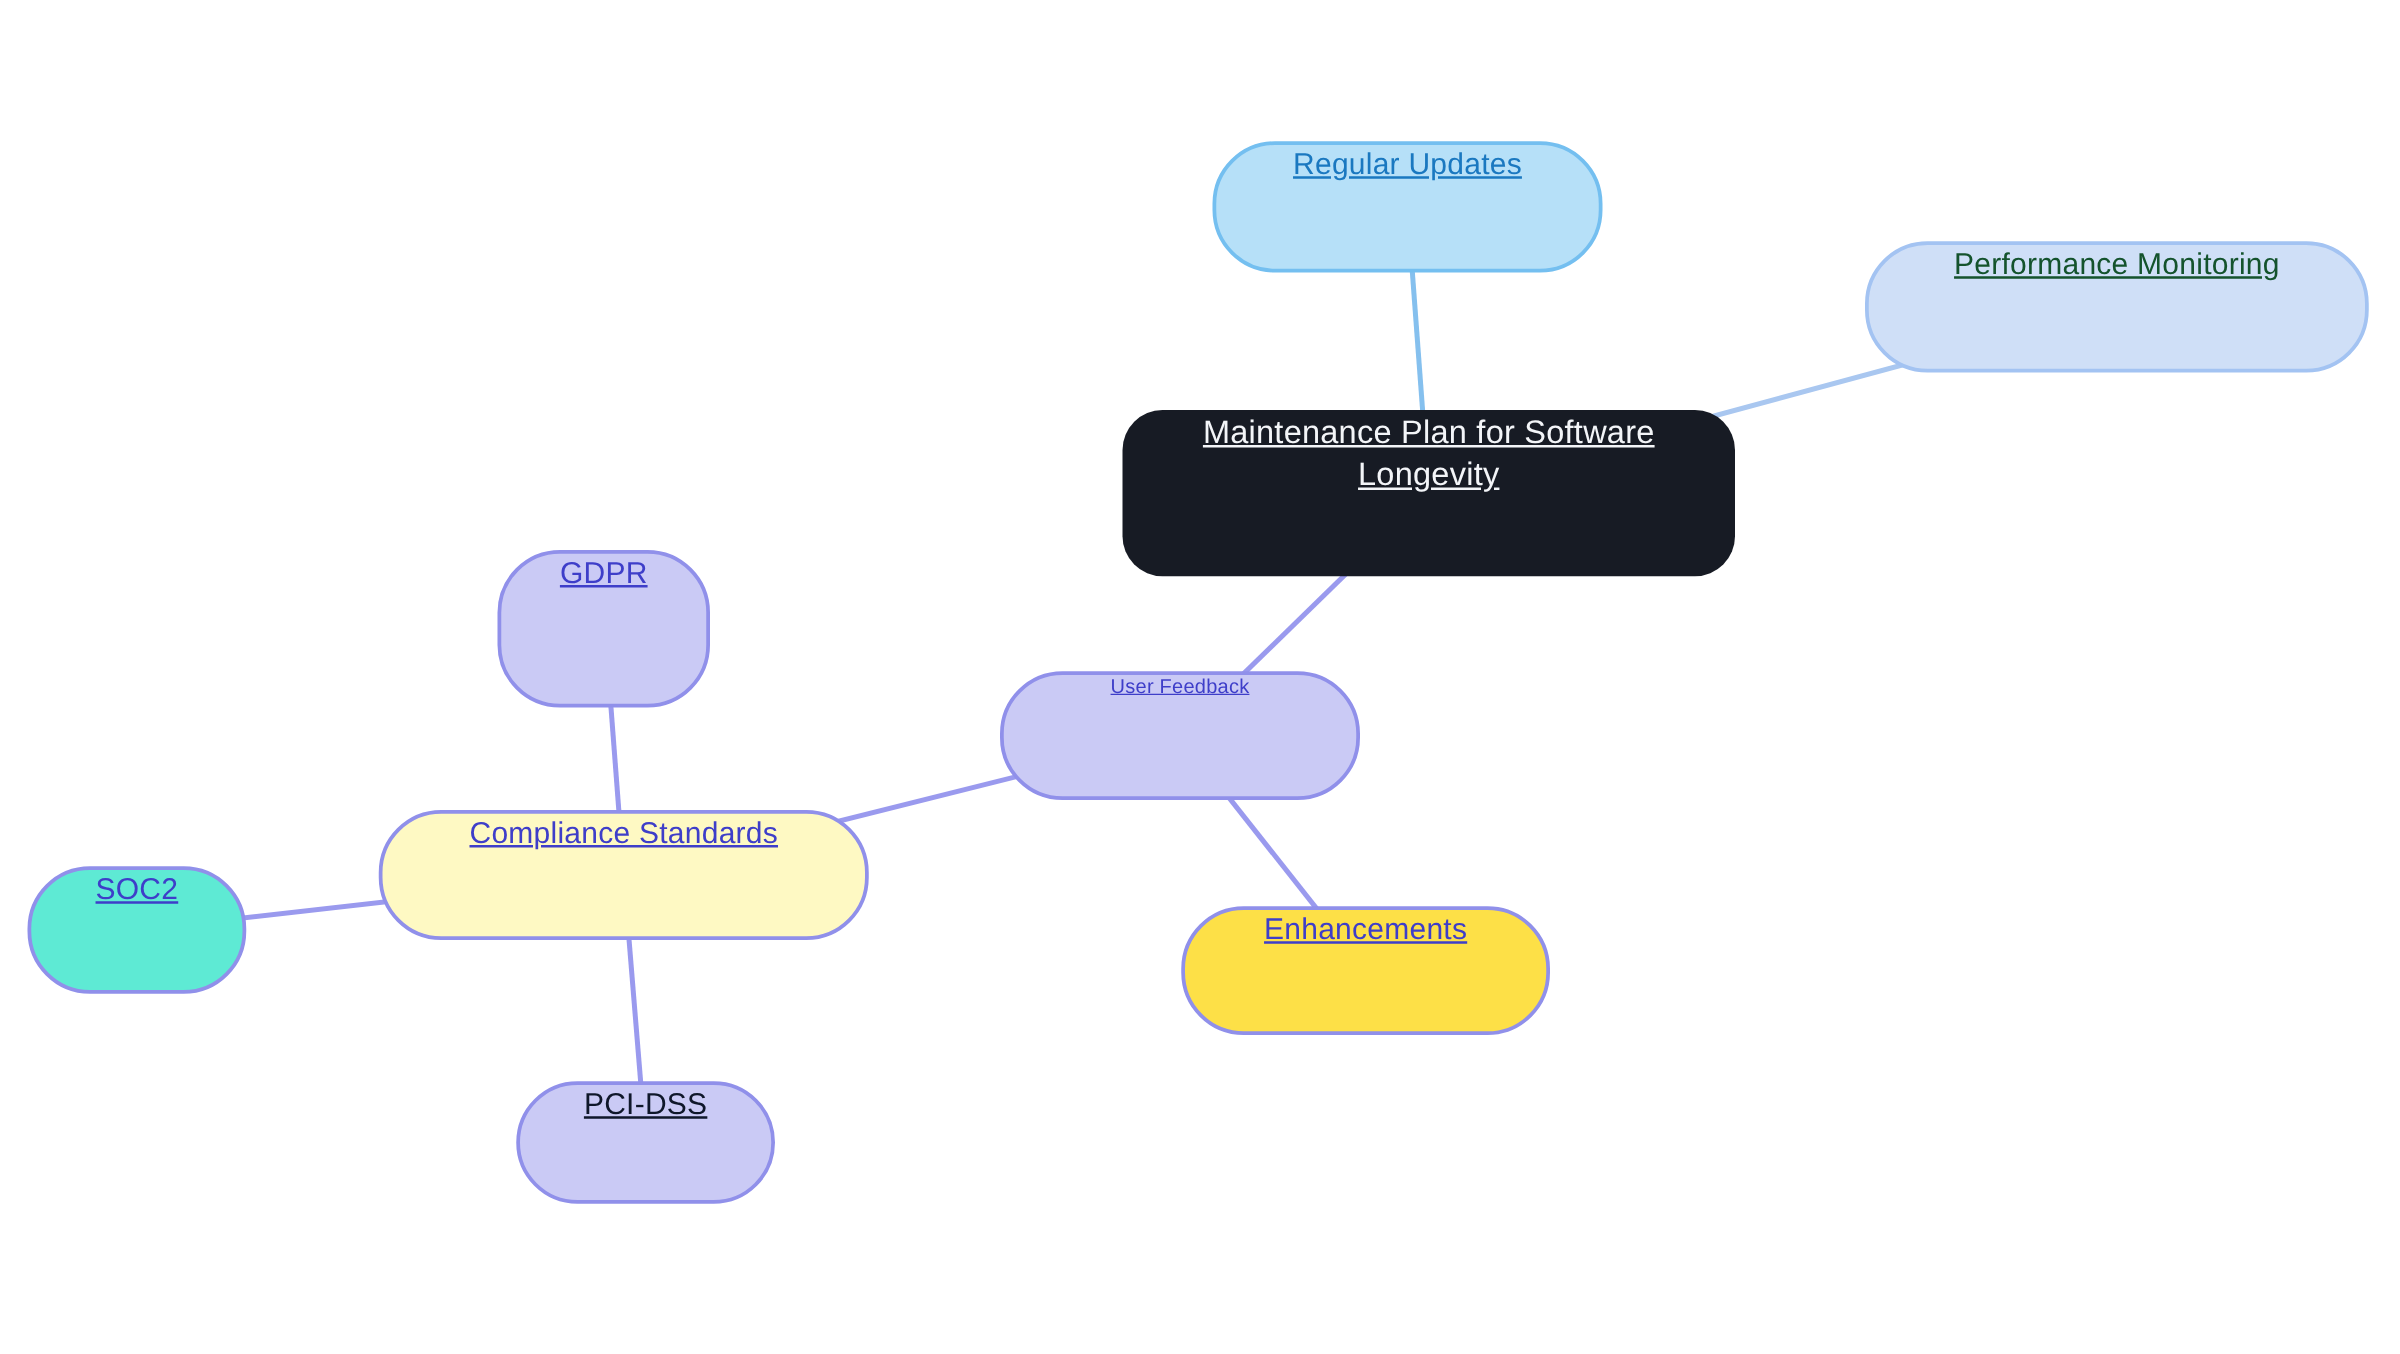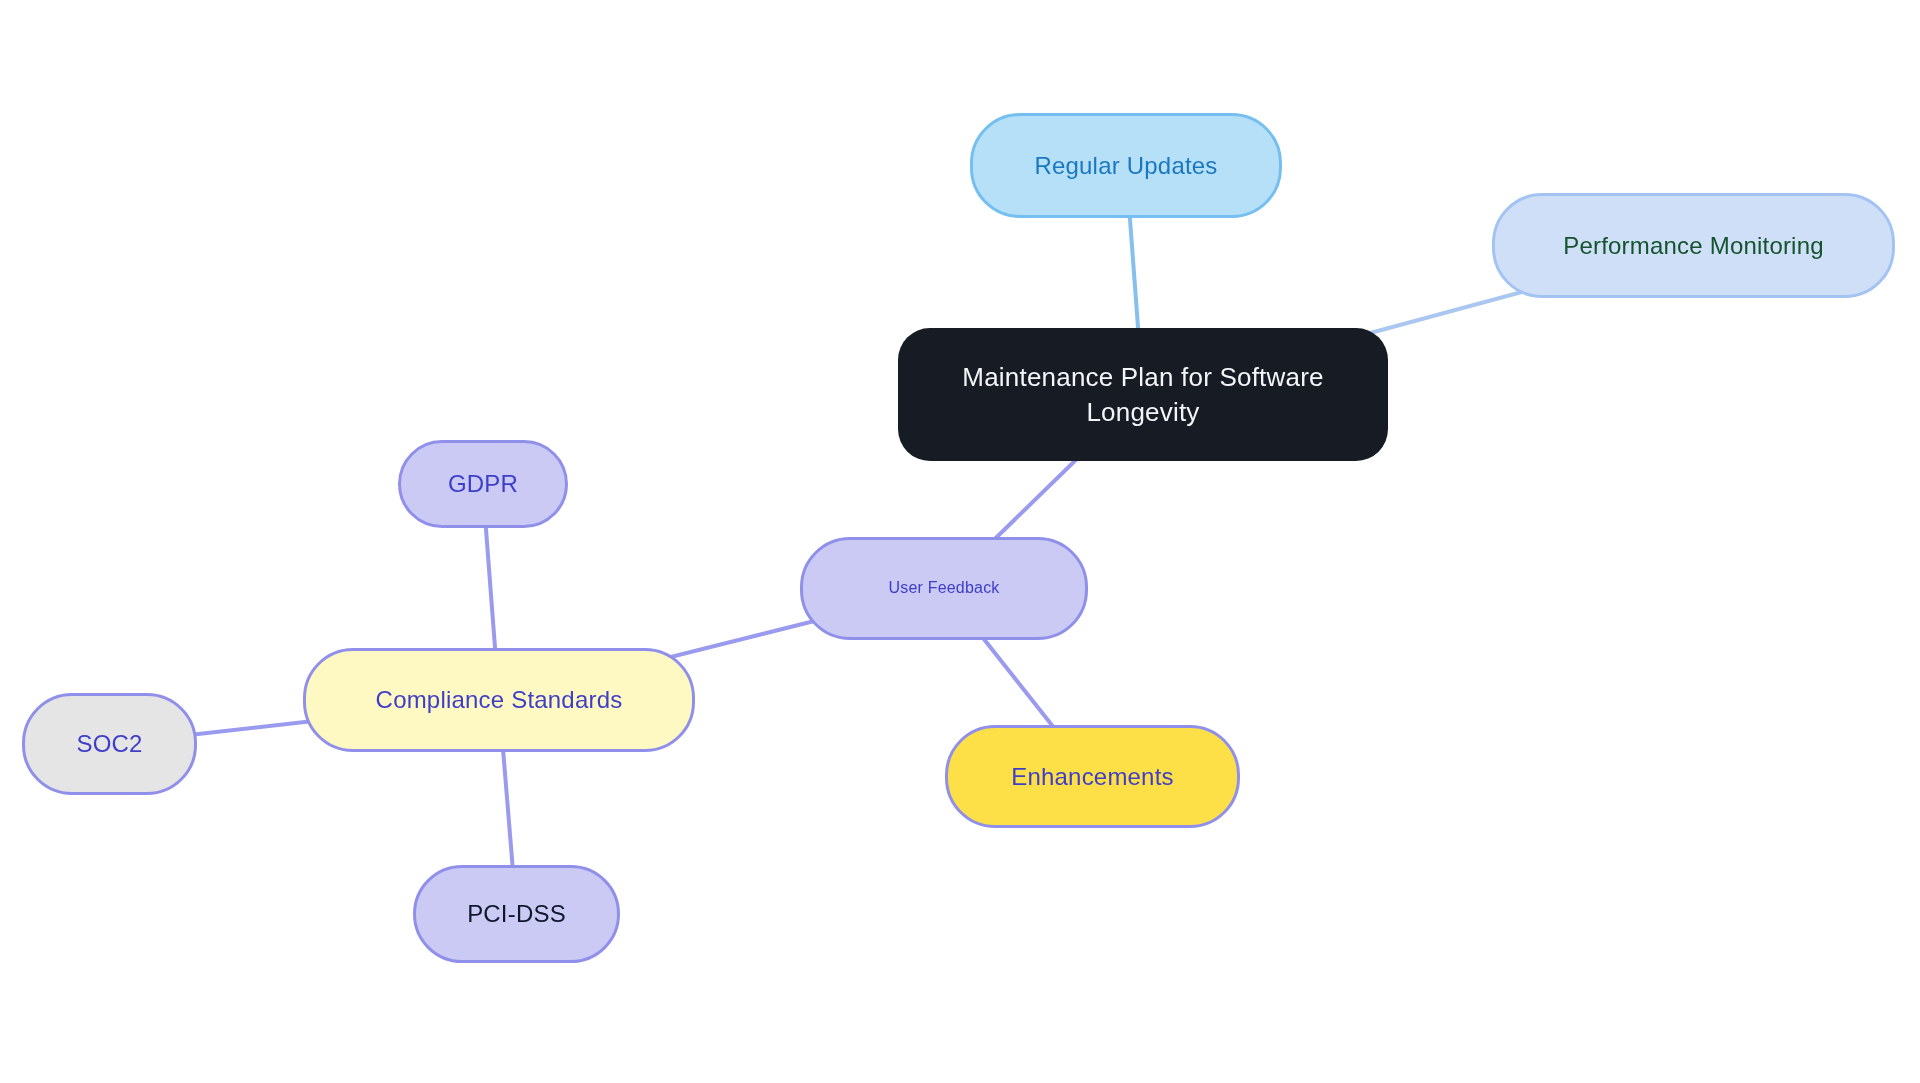--- a/index.html
+++ b/index.html
@@ -15,28 +15,28 @@
     background: #ffffff;
   }
   #edge-layer {
     position: absolute;
     left: 0; top: 0;
     width: 1920px; height: 1083px;
   }
   .node {
     position: absolute;
     display: flex;
-    align-items: center;
     justify-content: center;
     text-align: center;
     border-radius: 50px;
     line-height: 1.3;
     padding: 0 22px;
     cursor: default;
     letter-spacing: 0.2px;
+    text-decoration: underline;
   }
   .node--root {
     border-radius: 32px;
     line-height: 1.32;
   }
 </style>
 </head>
 <body>
 
 <div class="canvas">
@@ -62,22 +62,22 @@
   </div>
   <div class="node" style="left: 800px; top: 537px; width: 288px; height: 103px; font-size: 16px; background: rgb(202, 202, 245); color: rgb(62, 62, 201); border: 3px solid rgb(144, 144, 234);">
     <span>User Feedback</span>
   </div>
   <div class="node" style="left: 945px; top: 725px; width: 295px; height: 103px; font-size: 24px; background: #fde047; color: rgb(62, 62, 201); border: 3px solid rgb(144, 144, 234);">
     <span>Enhancements</span>
   </div>
   <div class="node" style="left: 303px; top: 648px; width: 392px; height: 104px; font-size: 24px; background: #fef9c3; color: rgb(62, 62, 201); border: 3px solid rgb(144, 144, 234);">
     <span>Compliance Standards</span>
   </div>
-  <div class="node" style="left: 398px; top: 440px; width: 170px; height: 88px; font-size: 24px; background: rgb(202, 202, 245); color: rgb(62, 62, 201); border: 3px solid rgb(144, 144, 234);">
+  <div class="node" style="left: 398px; top: 440px; width: 170px; height: 126px; font-size: 24px; background: rgb(202, 202, 245); color: rgb(62, 62, 201); border: 3px solid rgb(144, 144, 234);">
     <span>GDPR</span>
   </div>
-  <div class="node" style="left: 22px; top: 693px; width: 175px; height: 102px; font-size: 24px; background: #e5e5e5; color: rgb(62, 62, 201); border: 3px solid rgb(144, 144, 234);">
+  <div class="node" style="left: 22px; top: 693px; width: 175px; height: 102px; font-size: 24px; background: #5eead4; color: rgb(62, 62, 201); border: 3px solid rgb(144, 144, 234);">
     <span>SOC2</span>
   </div>
   <div class="node" style="left: 413px; top: 865px; width: 207px; height: 98px; font-size: 24px; background: rgb(202, 202, 245); color: #0f172a; border: 3px solid rgb(144, 144, 234);">
     <span>PCI-DSS</span>
   </div>
 </div>
 
 </body></html>

